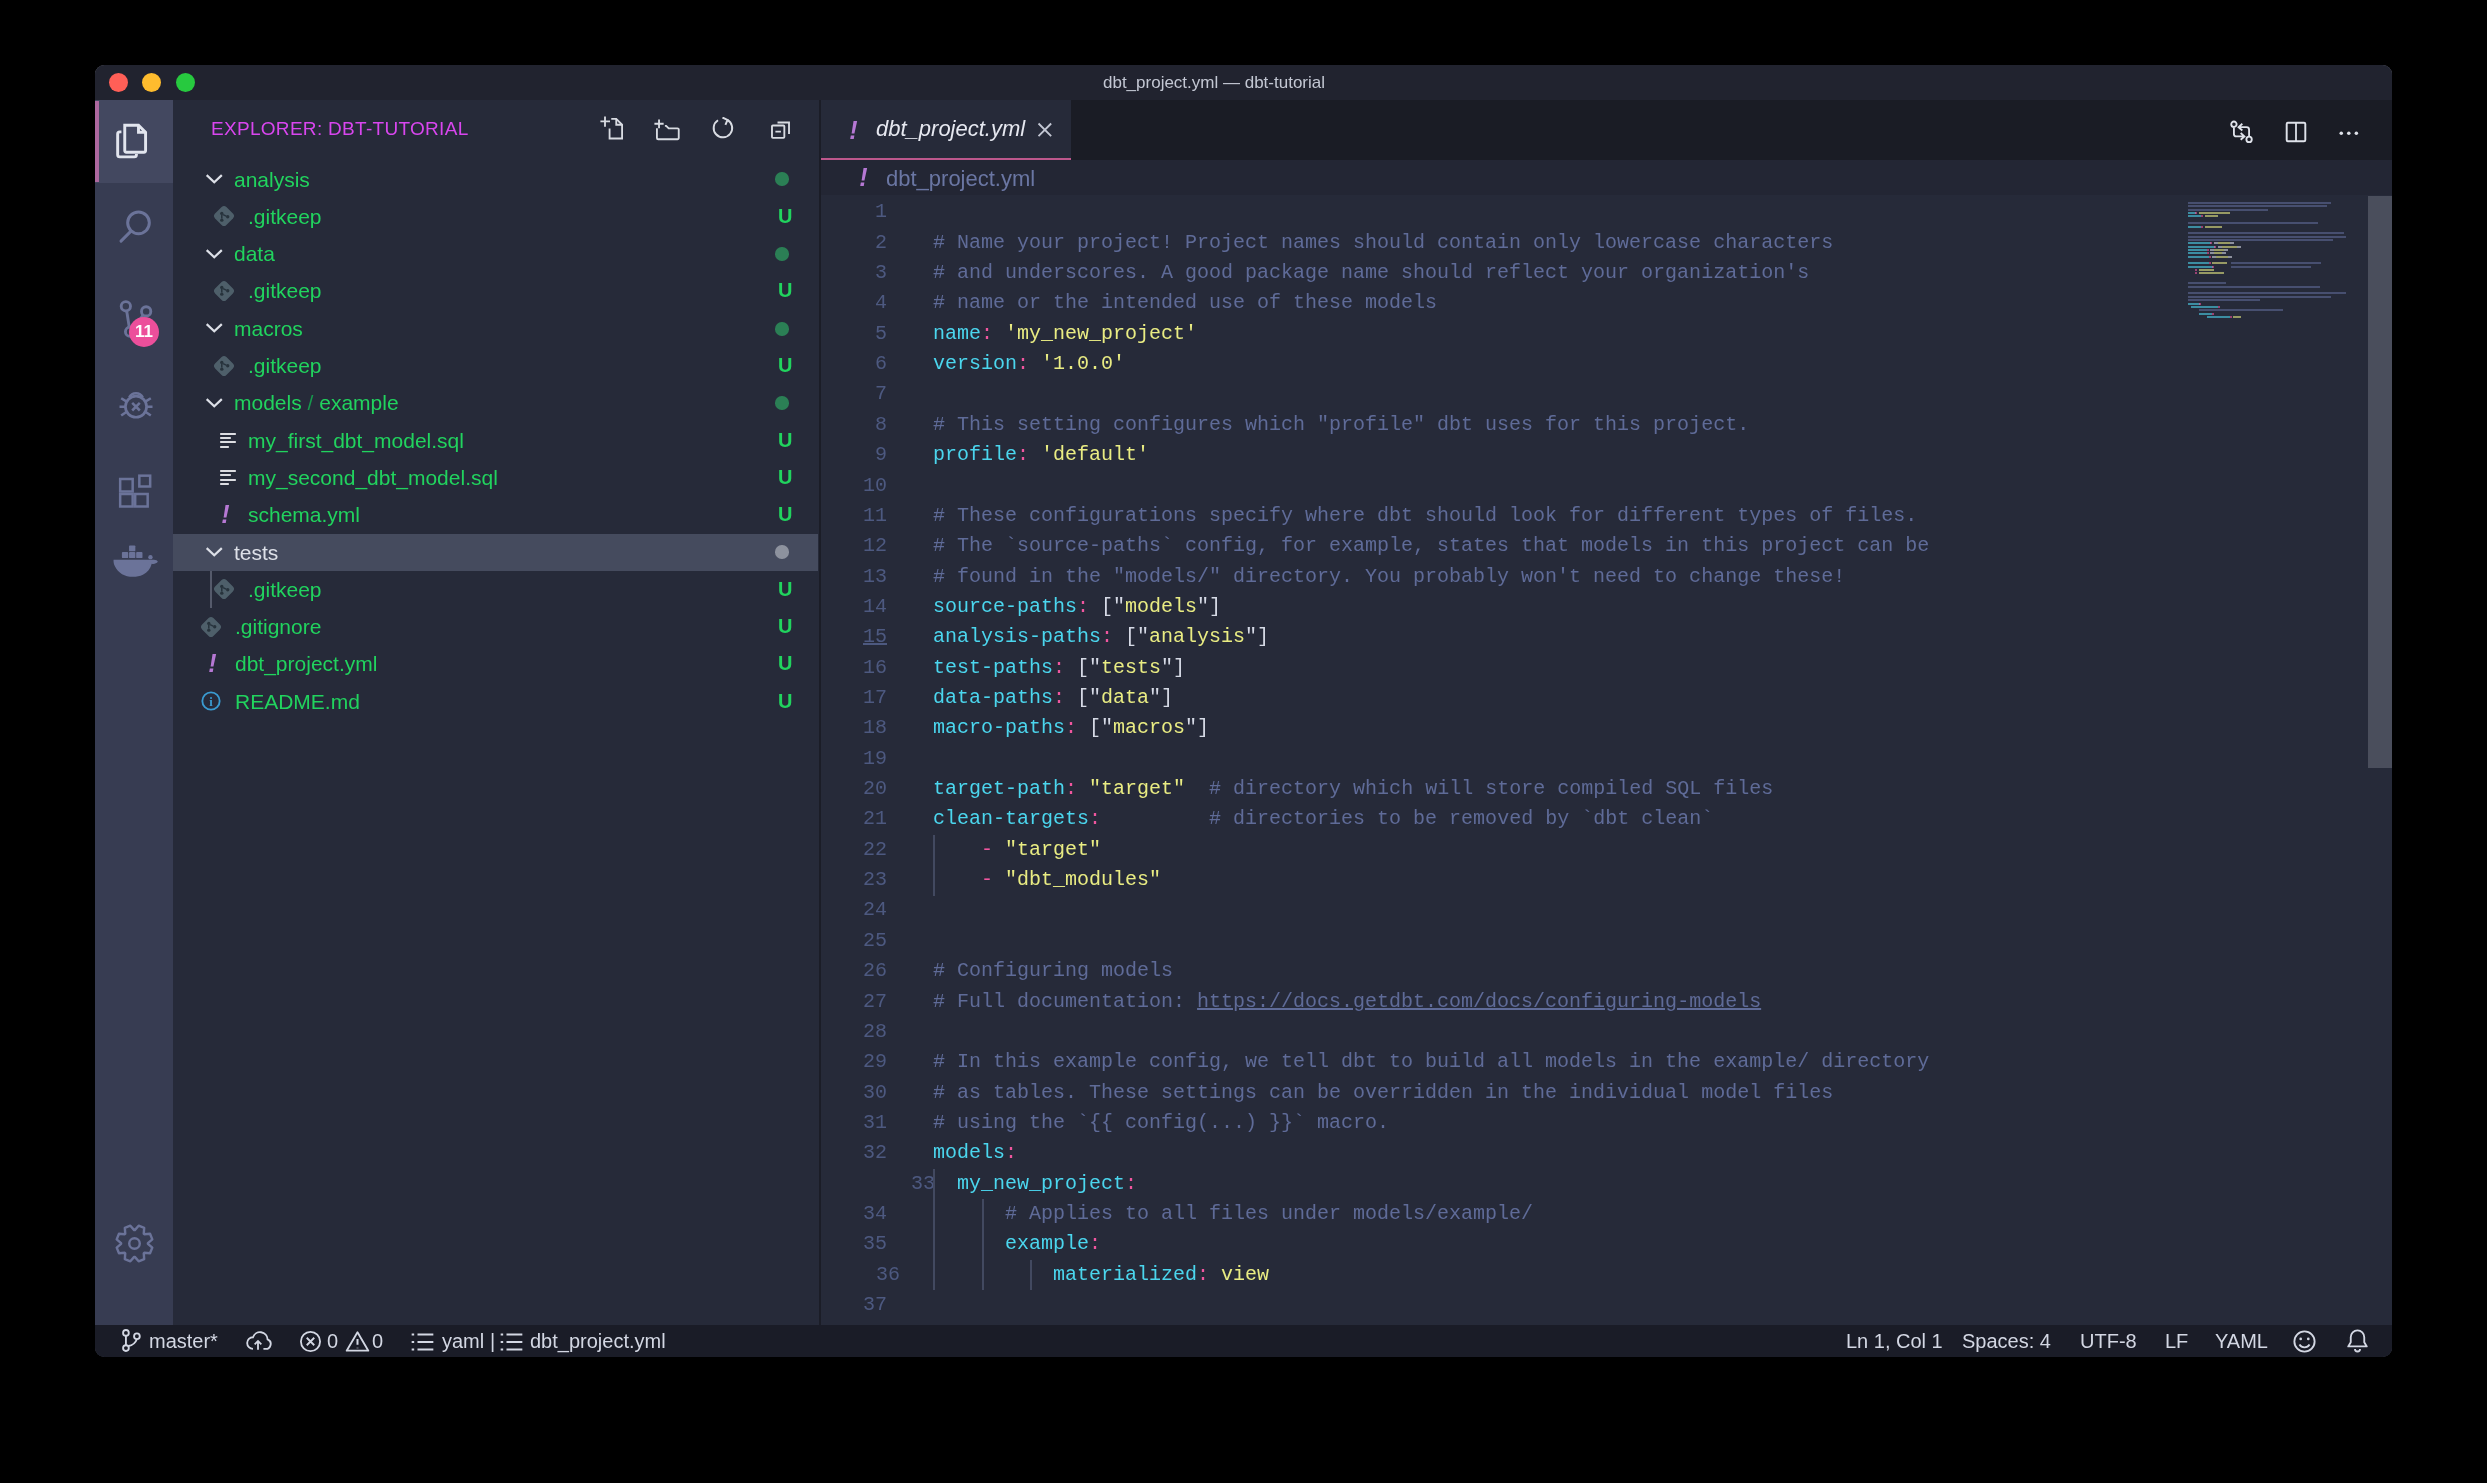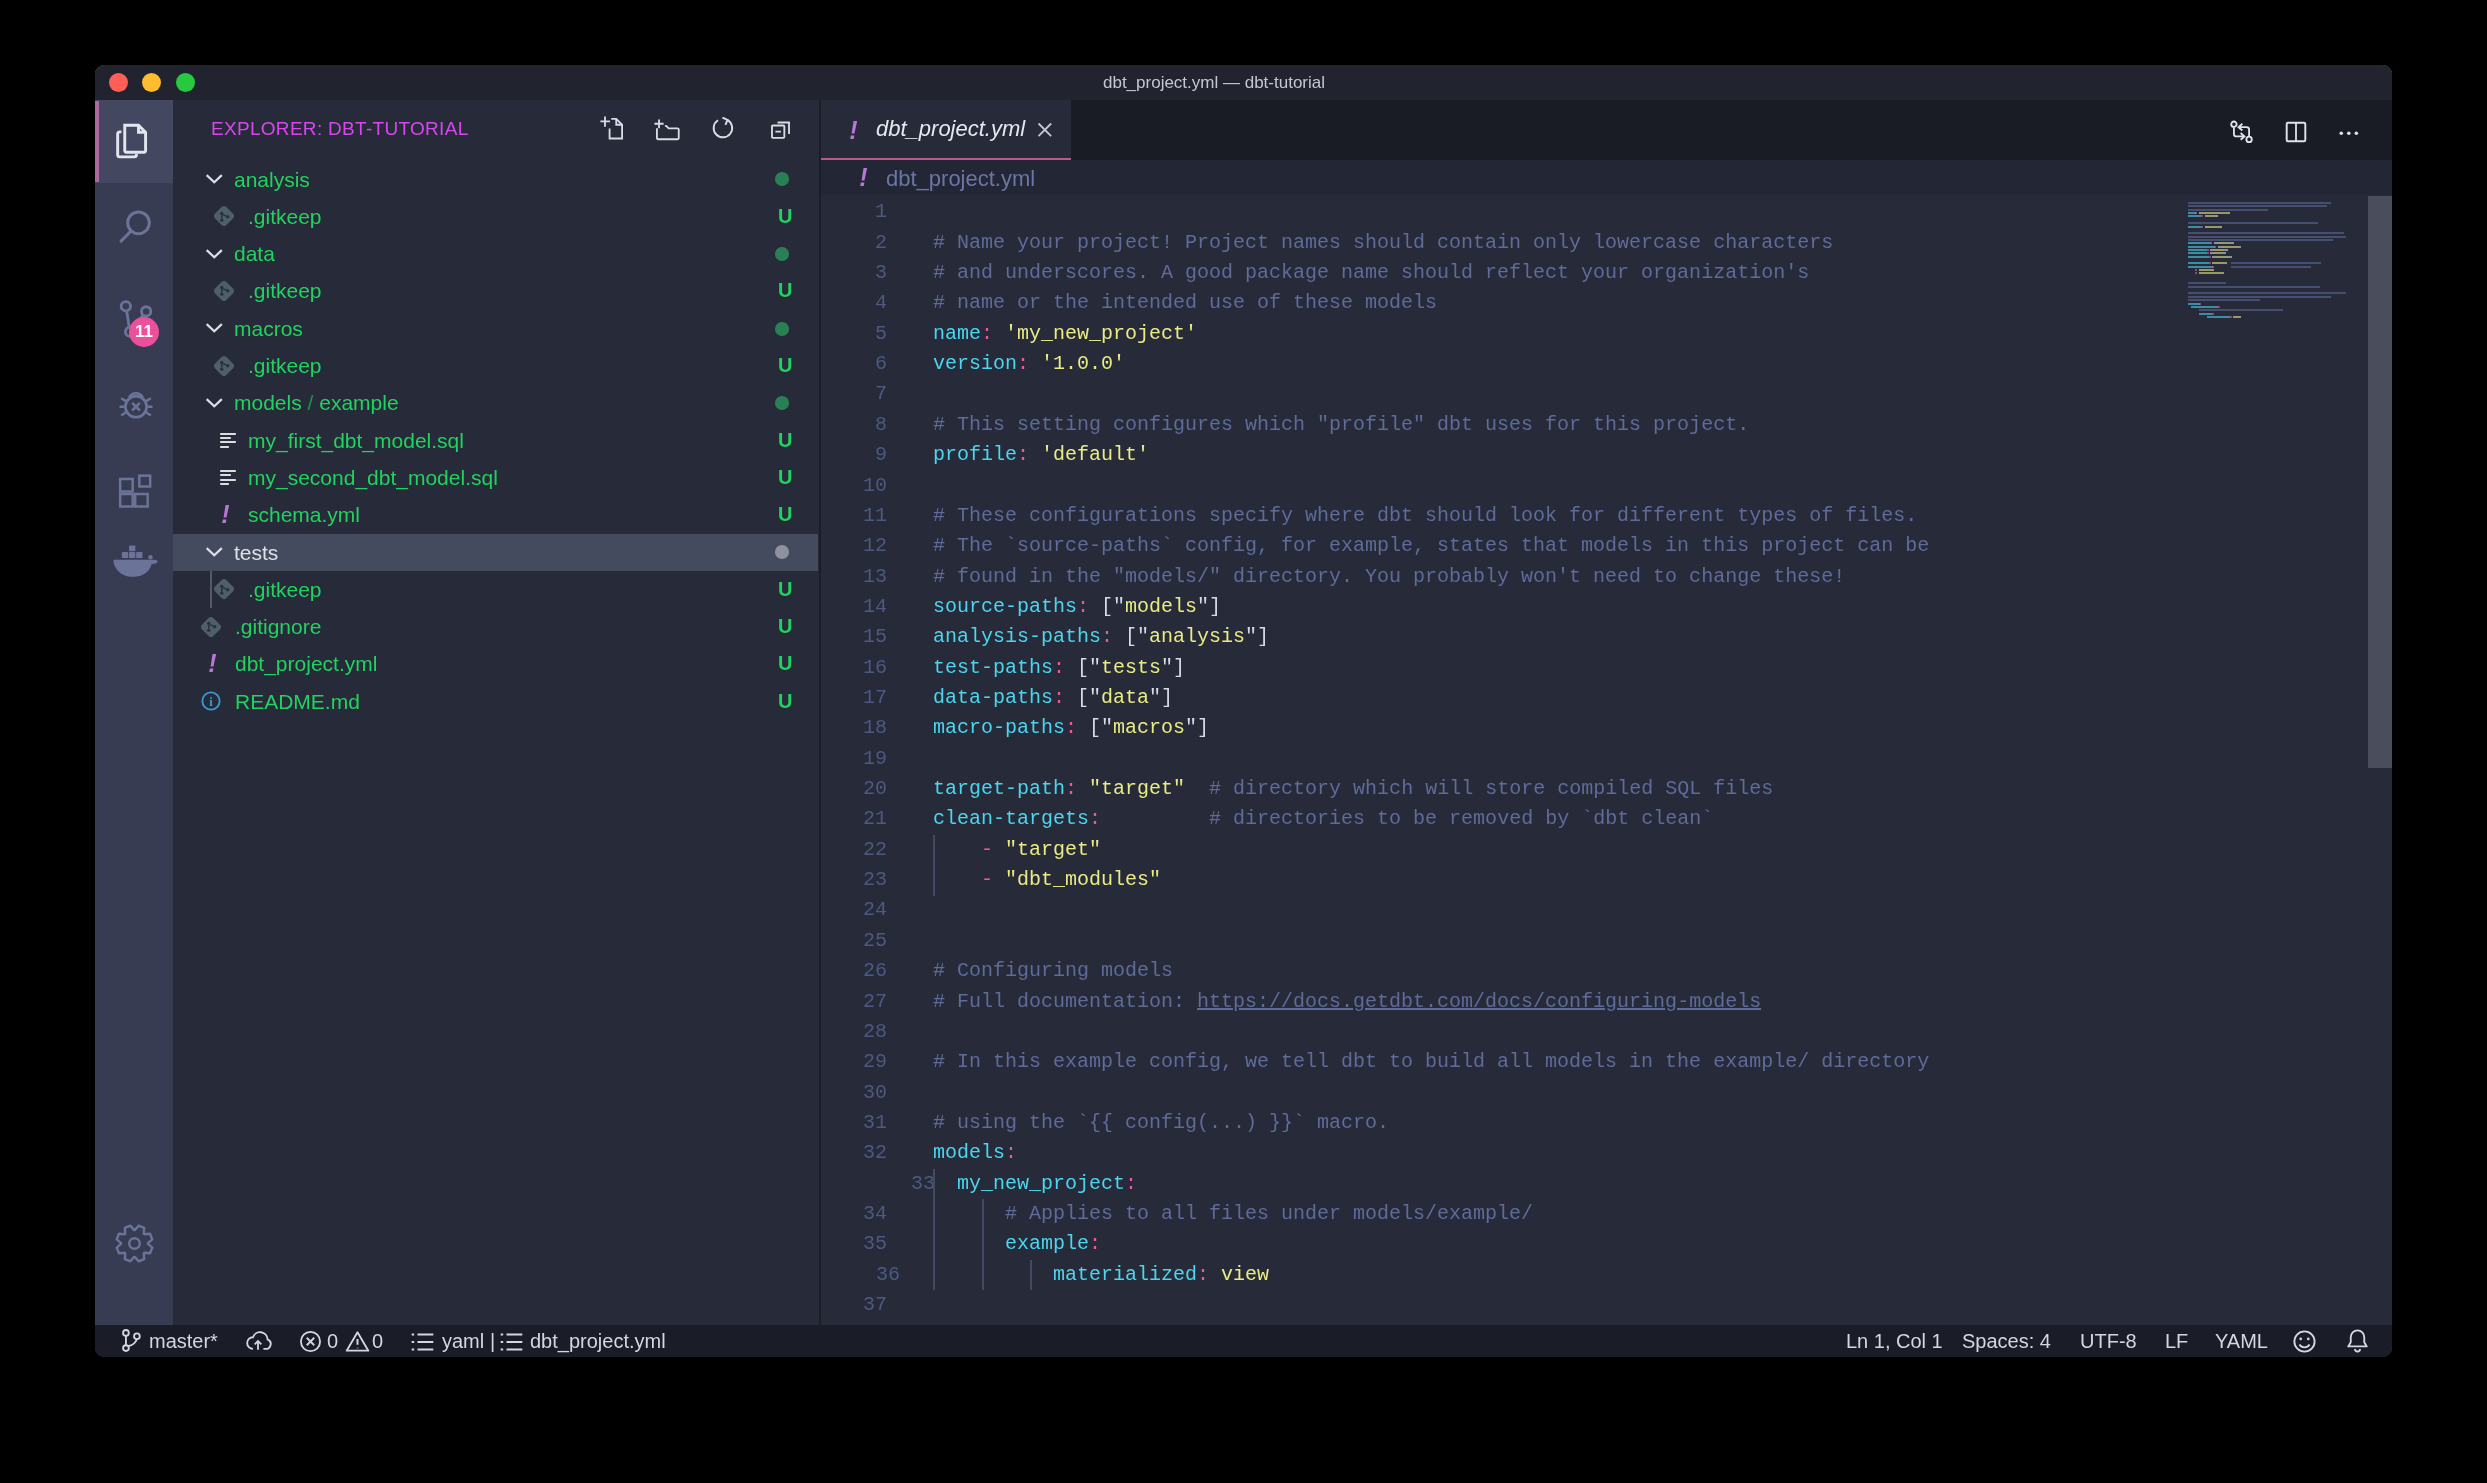--- a/index.html
+++ b/index.html
@@ -220,21 +220,21 @@
 <div class="gut" style="left:726px;top:254px;">5</div>
 <div class="gut" style="left:726px;top:284px;">6</div>
 <div class="gut" style="left:726px;top:314px;">7</div>
 <div class="gut" style="left:726px;top:345px;">8</div>
 <div class="gut" style="left:726px;top:375px;">9</div>
 <div class="gut" style="left:726px;top:406px;">10</div>
 <div class="gut" style="left:726px;top:436px;">11</div>
 <div class="gut" style="left:726px;top:466px;">12</div>
 <div class="gut" style="left:726px;top:497px;">13</div>
 <div class="gut" style="left:726px;top:527px;">14</div>
-<div class="gut" style="left:726px;top:557px;">15</div>
+<div class="gut" style="left:726px;top:557px;text-decoration:underline;">15</div>
 <div class="gut" style="left:726px;top:588px;">16</div>
 <div class="gut" style="left:726px;top:618px;">17</div>
 <div class="gut" style="left:726px;top:648px;">18</div>
 <div class="gut" style="left:726px;top:679px;">19</div>
 <div class="gut" style="left:726px;top:709px;">20</div>
 <div class="gut" style="left:726px;top:739px;">21</div>
 <div class="gut" style="left:726px;top:770px;">22</div>
 <div class="gut" style="left:726px;top:800px;">23</div>
 <div class="gut" style="left:726px;top:830px;">24</div>
 <div class="gut" style="left:726px;top:861px;">25</div>
@@ -265,20 +265,21 @@
 <div class="codeline" style="top:588px;"><span class="k">test-paths</span><span class="p">:</span> <span class="w">["</span><span class="s">tests</span><span class="w">"]</span></div>
 <div class="codeline" style="top:618px;"><span class="k">data-paths</span><span class="p">:</span> <span class="w">["</span><span class="s">data</span><span class="w">"]</span></div>
 <div class="codeline" style="top:648px;"><span class="k">macro-paths</span><span class="p">:</span> <span class="w">["</span><span class="s">macros</span><span class="w">"]</span></div>
 <div class="codeline" style="top:709px;"><span class="k">target-path</span><span class="p">:</span> <span class="s">"target"</span>  <span class="c"># directory which will store compiled SQL files</span></div>
 <div class="codeline" style="top:739px;"><span class="k">clean-targets</span><span class="p">:</span>         <span class="c"># directories to be removed by `dbt clean`</span></div>
 <div class="codeline" style="top:770px;">    <span class="p">-</span> <span class="s">"target"</span></div>
 <div class="codeline" style="top:800px;">    <span class="p">-</span> <span class="s">"dbt_modules"</span></div>
 <div class="codeline" style="top:891px;"><span class="c"># Configuring models</span></div>
 <div class="codeline" style="top:922px;"><span class="c"># Full documentation: </span><span class="cu">https://docs.getdbt.com/docs/configuring-models</span></div>
 <div class="codeline" style="top:982px;font-family:Liberation Mono, monospace;"><span class="c"># In this example config, we tell dbt to build all models in the example/ directory</span></div>
+<div class="codeline" style="top:1013px;"><span class="c"># as tables. These settings can be overridden in the individual model files</span></div>
 <div class="codeline" style="top:1043px;"><span class="c"># using the `{{ config(...) }}` macro.</span></div>
 <div class="codeline" style="top:1073px;"><span class="k">models</span><span class="p">:</span></div>
 <div class="codeline" style="top:1104px;">  <span class="k">my_new_project</span><span class="p">:</span></div>
 <div class="codeline" style="top:1134px;">      <span class="c"># Applies to all files under models/example/</span></div>
 <div class="codeline" style="top:1164px;">      <span class="k">example</span><span class="p">:</span></div>
 <div class="codeline" style="top:1195px;">          <span class="k">materialized</span><span class="p">:</span> <span class="s">view</span></div>
 <div class="abs" style="left:838px;top:770px;width:1.7px;height:61px;background:#424960;"></div>
 <div class="abs" style="left:838px;top:1104px;width:1.7px;height:121px;background:#424960;"></div>
 <div class="abs" style="left:887px;top:1134px;width:1.7px;height:91px;background:#424960;"></div>
 <div class="abs" style="left:935px;top:1195px;width:1.7px;height:30px;background:#424960;"></div>

